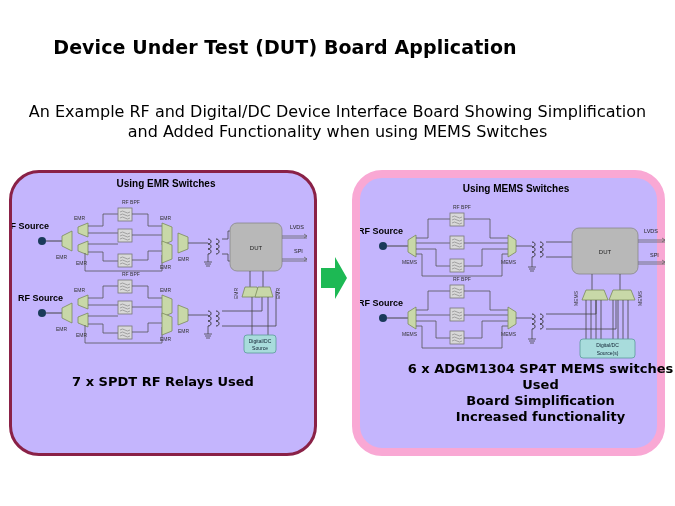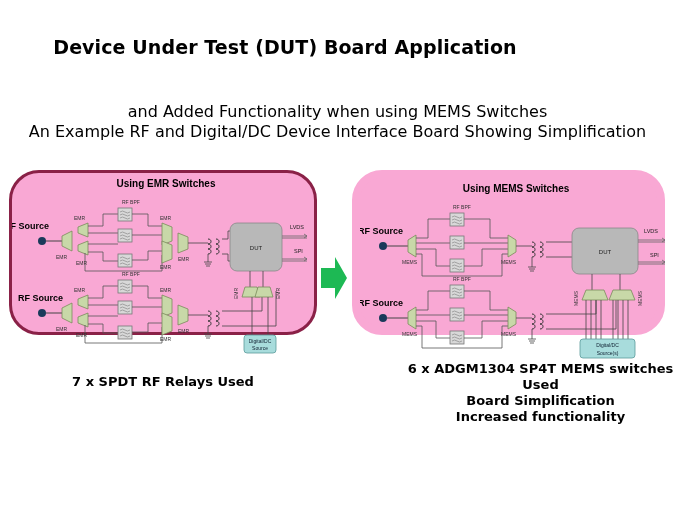--- a/index.html
+++ b/index.html
@@ -1,33 +1,33 @@
 <!DOCTYPE html>
 <html><head>
 <meta charset="utf-8">
 <style>
   html, body { margin: 0; padding: 0; background: #ffffff; }
   body { width: 675px; height: 506px; position: relative; overflow: hidden; font-family: "DejaVu Sans", sans-serif; color: #000; }
   .title { position: absolute; top: 36px; left: 0; width: 570px; text-align: center; font-weight: bold; font-size: 19px; letter-spacing: 0.1px; }
   .subtitle { position: absolute; top: 102px; left: 0; width: 675px; text-align: center; font-size: 16px; line-height: 20px; }
-  .panel { position: absolute; top: 170px; height: 165px; border-radius: 30px; background: #f9a8d4; box-sizing: border-box; }
+  .panel { position: absolute; top: 170px; height: 286px; border-radius: 30px; background: #c4b5fd; box-sizing: border-box; }
   .panel-left { left: 9px; width: 308px; border: 3px solid #8a2147; }
   .panel-right { left: 352px; width: 313px; border: 8px solid #f9a8d4; }
   .panel svg { position: absolute; left: 0; top: 0; }
   .caption { position: absolute; left: 0; width: 100%; text-align: center; font-weight: bold; font-size: 13px; line-height: 16px; }
   .arrow { position: absolute; left: 320px; top: 257px; }
   svg text { font-family: "Liberation Sans", sans-serif; }
 </style>
 </head>
 <body>
 
 <div class="title">Device Under Test (DUT) Board Application</div>
 <div class="subtitle">
+  <div>An Example RF and Digital/DC Device Interface Board Showing Simplification</div>
   <div>and Added Functionality when using MEMS  Switches</div>
-  <div>An Example RF and Digital/DC Device Interface Board Showing Simplification</div>
 </div>
 
 <div class="panel panel-left">
   <svg width="308" height="234" viewBox="0 0 308 234">
     <defs>
       <g id="filt">
         <rect x="0" y="0" width="14" height="13" fill="#d8d8d8" stroke="#777" stroke-width="0.8"></rect>
         <path d="M2,4 q2.5,-2 5,0 t5,0 M2,7 q2.5,-2 5,0 t5,0 M2,10 q2.5,-2 5,0 t5,0" fill="none" stroke="#888" stroke-width="0.7"></path>
       </g>
       <g id="ind">

